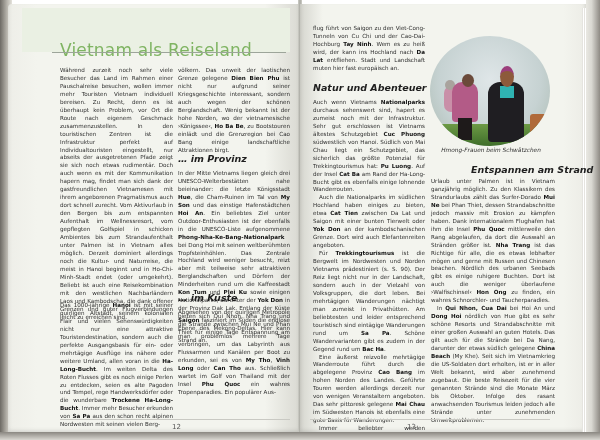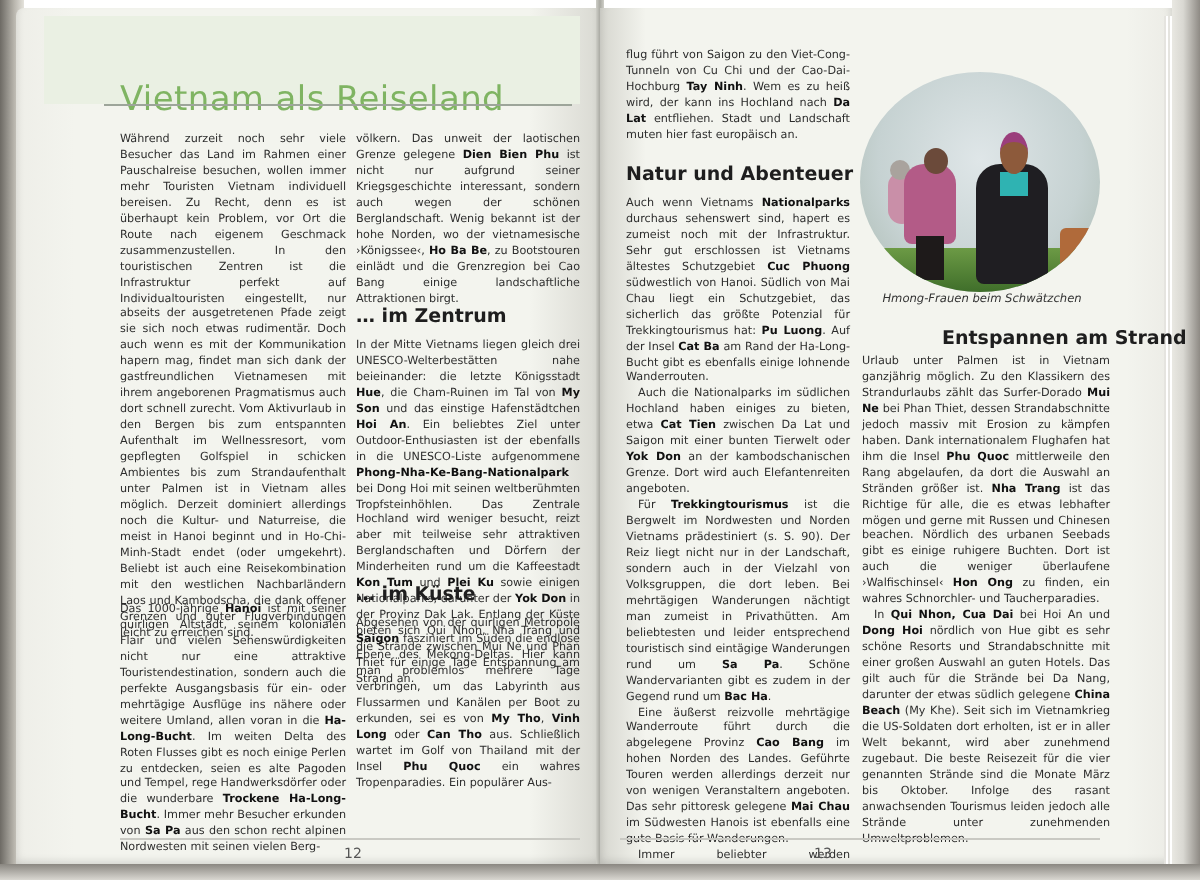--- a/index.html
+++ b/index.html
@@ -69,20 +69,21 @@
     .col3 { left: 313px; top: 25px; width: 112px; }
     .col4 { left: 431px; top: 178px; width: 124px; }
     .h-norden { position: absolute; left: 60px; top: 286px; }
     .h-zentrum { position: absolute; left: 178px; top: 153px; }
     .h-sueden { position: absolute; left: 178px; top: 292px; }
     .h-natur { position: absolute; left: 313px; top: 82px; }
     .h-strand { position: absolute; left: 431px; top: 164px; padding-left: 40px; }
     .sec-h {
       font-size: 9.5px; line-height: 12px; color: #1e1e1e; font-weight: bold;
       font-family: "DejaVu Sans", sans-serif;
+      font-style: italic;
     }
     .photo {
       position: absolute; left: 430px; top: 36px; width: 120px; height: 110px;
       border-radius: 50%;
       overflow: hidden;
       background: radial-gradient(ellipse at 50% 40%, #dfe6e8 0%, #c6d2d2 60%, #a8b8ae 100%);
     }
     .photo .ground {
       position: absolute; left: 0; bottom: 0; width: 120px; height: 22px;
       background: linear-gradient(180deg, #6c9a45, #3f6e2a);
@@ -170,21 +171,21 @@
       <span>Das 1000-jährige </span><b>Hanoi</b><span> ist mit seiner quirligen Altstadt, seinem kolonialen Flair und vielen Sehenswürdigkeiten nicht nur eine attraktive Touristendestination, sondern auch die perfekte Ausgangsbasis für ein- oder mehrtägige Ausflüge ins nähere oder weitere Umland, allen voran in die </span><b>Ha-Long-Bucht</b><span>. Im weiten Delta des Roten Flusses gibt es noch einige Perlen zu entdecken, seien es alte Pagoden und Tempel, rege Handwerksdörfer oder die wunderbare </span><b>Trockene Ha-Long-Bucht</b><span>. Immer mehr Besucher erkunden von </span><b>Sa Pa</b><span> aus den schon recht alpinen Nordwesten mit seinen vielen Berg-</span>
     </p>
   </div>
 
   <div class="col col2">
     <p>
       <span>völkern. Das unweit der laotischen Grenze gelegene </span><b>Dien Bien Phu</b><span> ist nicht nur aufgrund seiner Kriegsgeschichte interessant, sondern auch wegen der schönen Berglandschaft. Wenig bekannt ist der hohe Norden, wo der vietnamesische ›Königssee‹, </span><b>Ho Ba Be</b><span>, zu Bootstouren einlädt und die Grenzregion bei Cao Bang einige landschaftliche Attraktionen birgt.</span>
     </p>
   </div>
 
-  <div class="h-zentrum sec-h">… im Zentrum</div>
+  <div class="h-zentrum sec-h">… im Provinz</div>
   <div class="col" style="left:178px; top:170px; width:112px;">
     <p>
       <span>In der Mitte Vietnams liegen gleich drei UNESCO-Welterbestätten nahe beieinander: die letzte Königsstadt </span><b>Hue</b><span>, die Cham-Ruinen im Tal von </span><b>My Son</b><span> und das einstige Hafenstädtchen </span><b>Hoi An</b><span>. Ein beliebtes Ziel unter Outdoor-Enthusiasten ist der ebenfalls in die UNESCO-Liste aufgenommene </span><b>Phong-Nha-Ke-Bang-Nationalpark</b><span> bei Dong Hoi mit seinen weltberühmten Tropfsteinhöhlen. Das Zentrale Hochland wird weniger besucht, reizt aber mit teilweise sehr attraktiven Berglandschaften und Dörfern der Minderheiten rund um die Kaffeestadt </span><b>Kon Tum</b><span> und </span><b>Plei Ku</b><span> sowie einigen Nationalparks, darunter der </span><b>Yok Don</b><span> in der Provinz Dak Lak. Entlang der Küste bieten sich Qui Nhon, Nha Trang und die Strände zwischen Mui Ne und Phan Thiet für einige Tage Entspannung am Strand an.</span>
     </p>
   </div>
 
   <div class="h-sueden sec-h">… im Küste</div>
   <div class="col" style="left:178px; top:309px; width:112px;">
     <p>
       <span>Abgesehen von der quirligen Metropole </span><b>Saigon</b><span> fasziniert im Süden die endlose Ebene des Mekong-Deltas. Hier kann man problemlos mehrere Tage verbringen, um das Labyrinth aus Flussarmen und Kanälen per Boot zu erkunden, sei es von </span><b>My Tho</b><span>, </span><b>Vinh Long</b><span> oder </span><b>Can Tho</b><span> aus. Schließlich wartet im Golf von Thailand mit der Insel </span><b>Phu Quoc</b><span> ein wahres Tropenparadies. Ein populärer Aus-</span>

